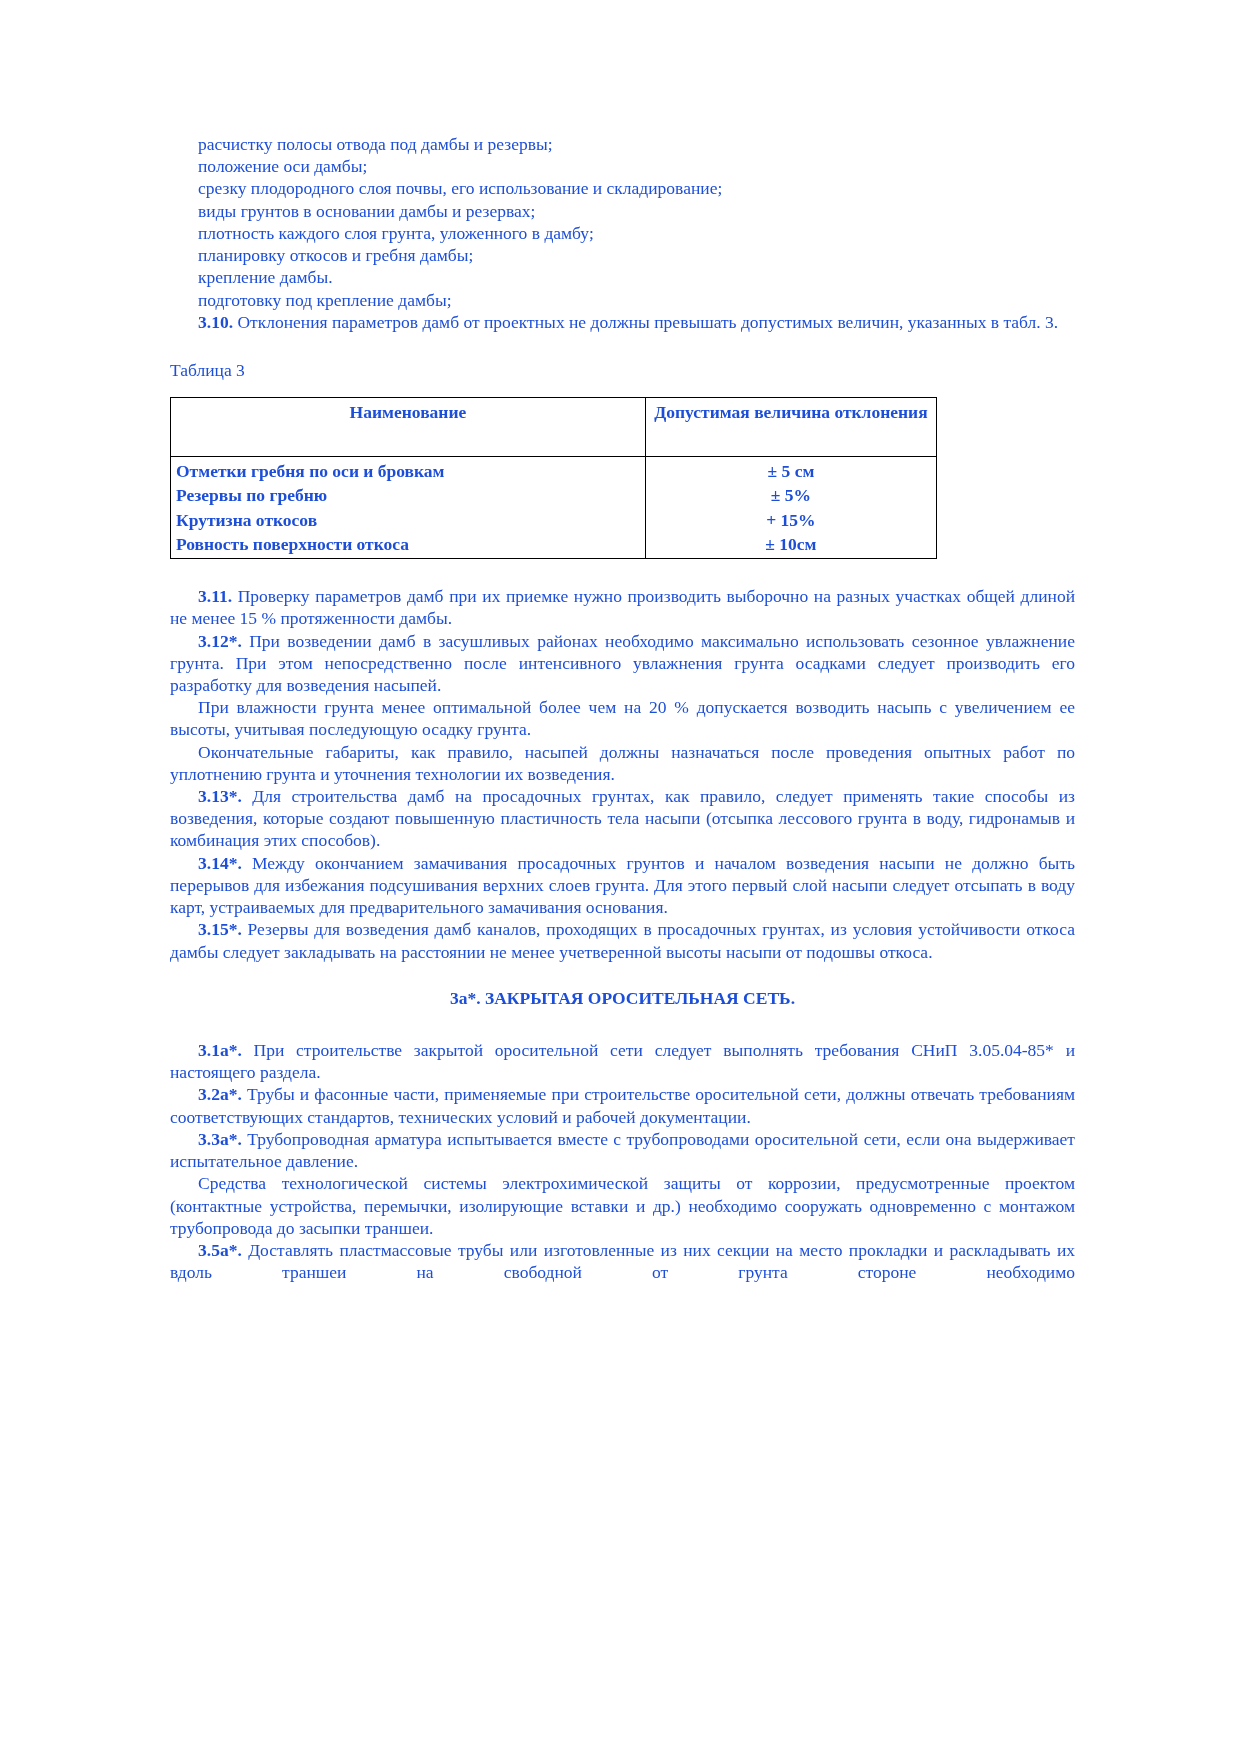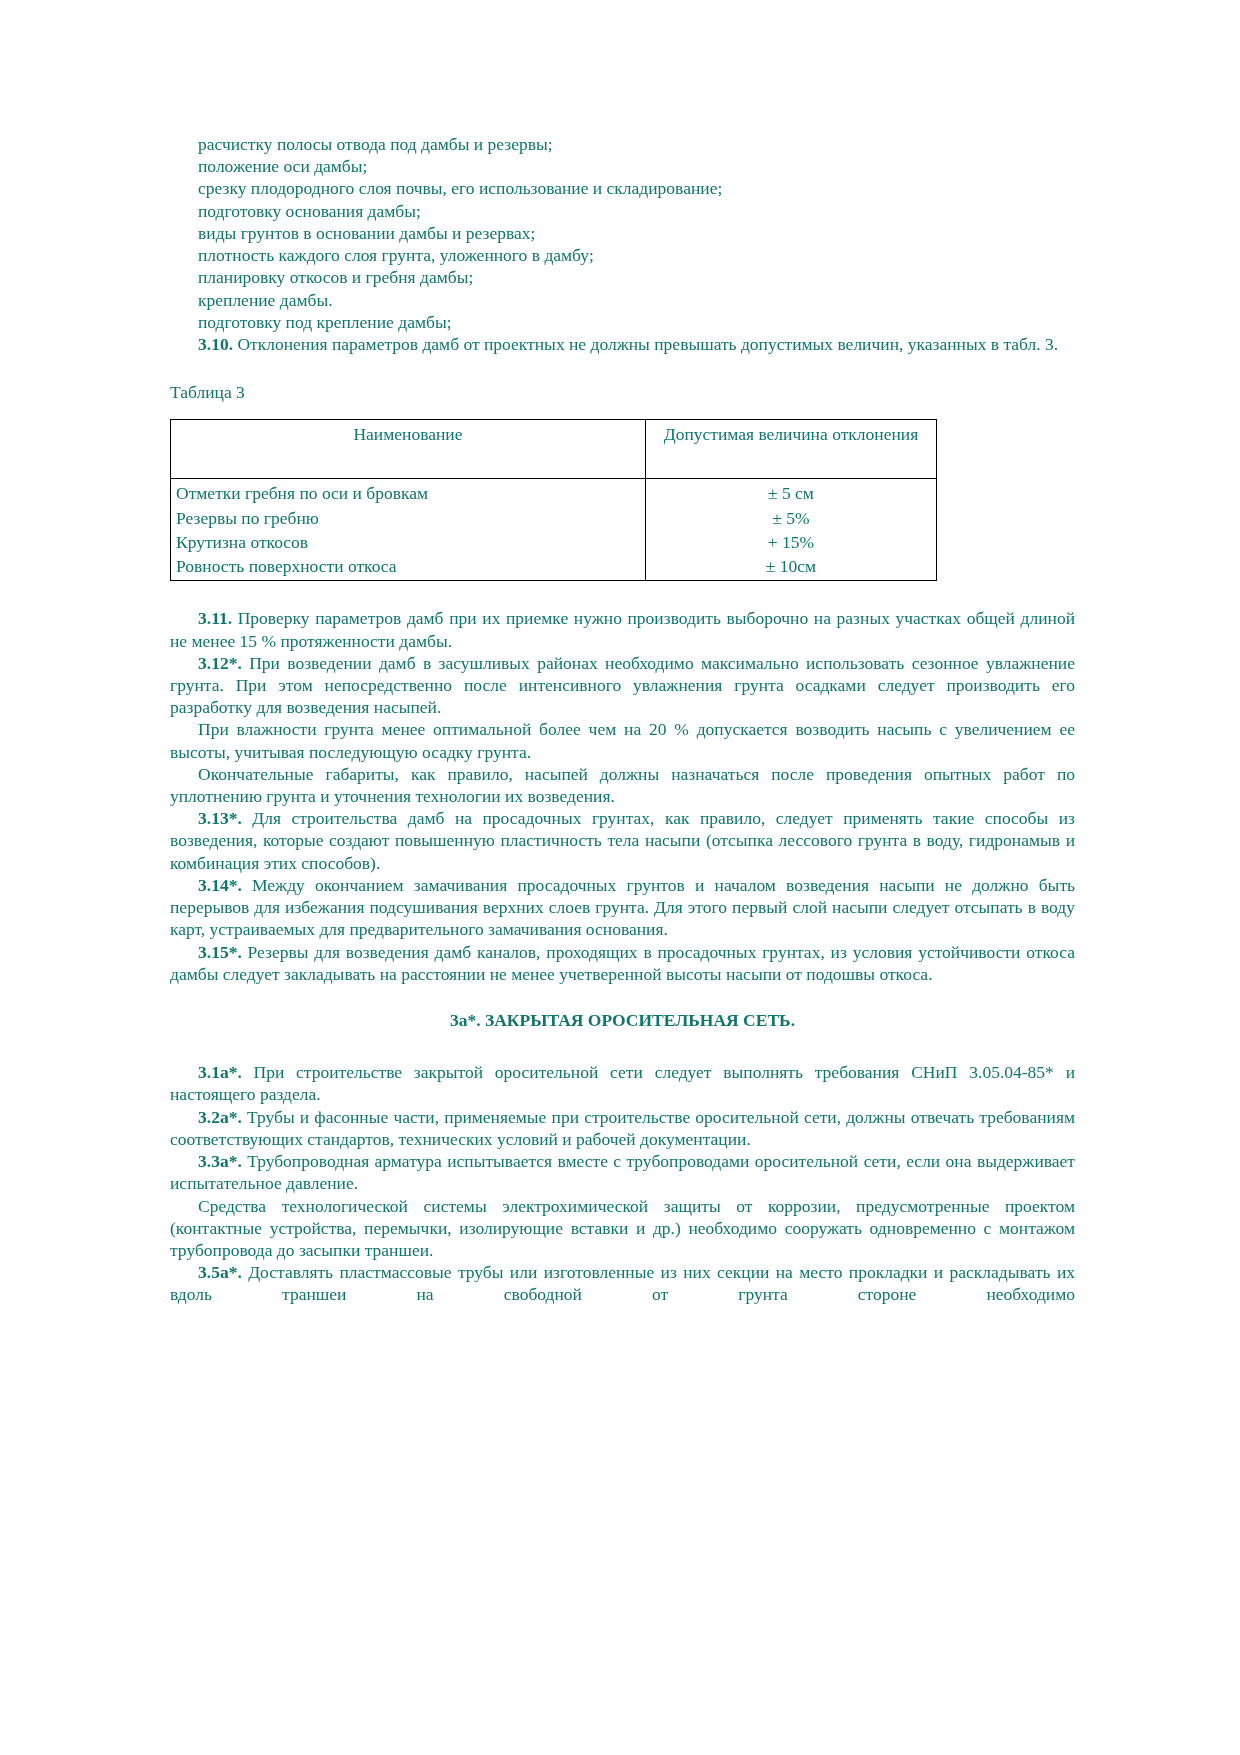--- a/index.html
+++ b/index.html
@@ -9,21 +9,21 @@
   }
   .page {
     width: 1240px;
     height: 1755px;
     box-sizing: border-box;
     background: #ffffff;
     padding: 133px 165px 0 170px;
     font-family: "Liberation Serif", "DejaVu Serif", serif;
     font-size: 17.5px;
     line-height: 1.27;
-    color: #0f766e;
+    color: #1d4ed8;
     overflow: hidden;
   }
   p { margin: 0; }
   .list-item {
     text-align: left;
     text-indent: 28px;
   }
   .para {
     text-align: justify;
     text-indent: 28px;
@@ -40,21 +40,21 @@
     width: 767px;
     margin-top: 16px;
     font-size: 17.5px;
   }
   table.tbl col.c1 { width: 62%; }
   table.tbl col.c2 { width: 38%; }
   table.tbl th, table.tbl td {
     border-left: 1px solid #000;
     border-right: 1px solid #000;
     padding: 1px 5px;
-    font-weight: normal;
+    font-weight: bold;
   }
   table.tbl thead th {
     border-top: 1px solid #000;
     border-bottom: 1px solid #000;
     height: 54px;
     vertical-align: top;
     text-align: center;
     padding-top: 3px;
   }
   table.tbl tbody td { line-height: 1.27; }
@@ -76,21 +76,20 @@
 </style>
 </head>
 <body>
 
 <div class="page">
 
   <div>
     <p class="list-item">расчистку полосы отвода под дамбы и резервы;</p>
     <p class="list-item">положение оси дамбы;</p>
     <p class="list-item">срезку плодородного слоя почвы, его использование и складирование;</p>
-    <p class="list-item">подготовку основания дамбы;</p>
     <p class="list-item">виды грунтов в основании дамбы и резервах;</p>
     <p class="list-item">плотность каждого слоя грунта, уложенного в дамбу;</p>
     <p class="list-item">планировку откосов и гребня дамбы;</p>
     <p class="list-item">крепление дамбы.</p>
     <p class="list-item">подготовку под крепление дамбы;</p>
   </div>
 
   <p class="para"><span class="pnum">3.10.</span><span>Отклонения параметров дамб от проектных не должны превышать допустимых величин, указанных в табл. 3.</span></p>
 
   <p class="table-caption">Таблица 3</p>

